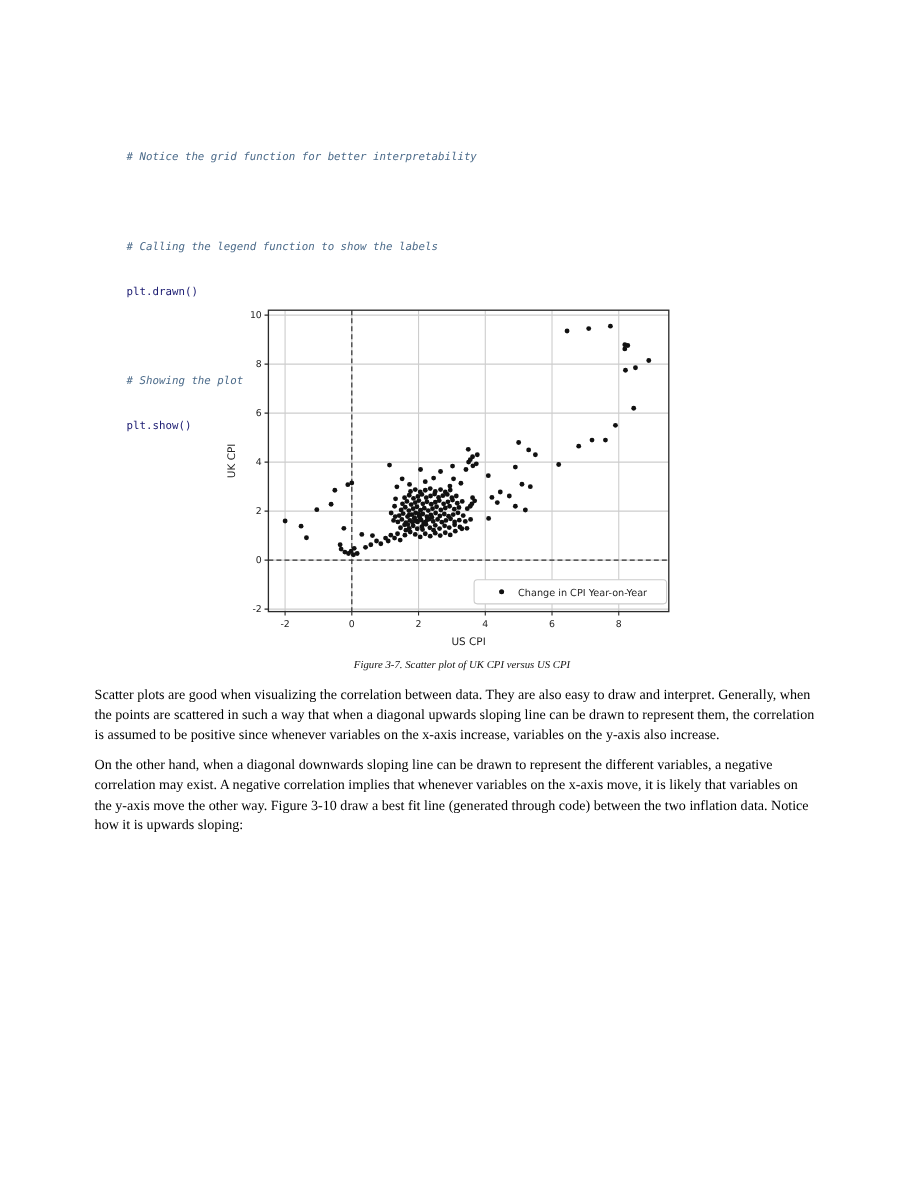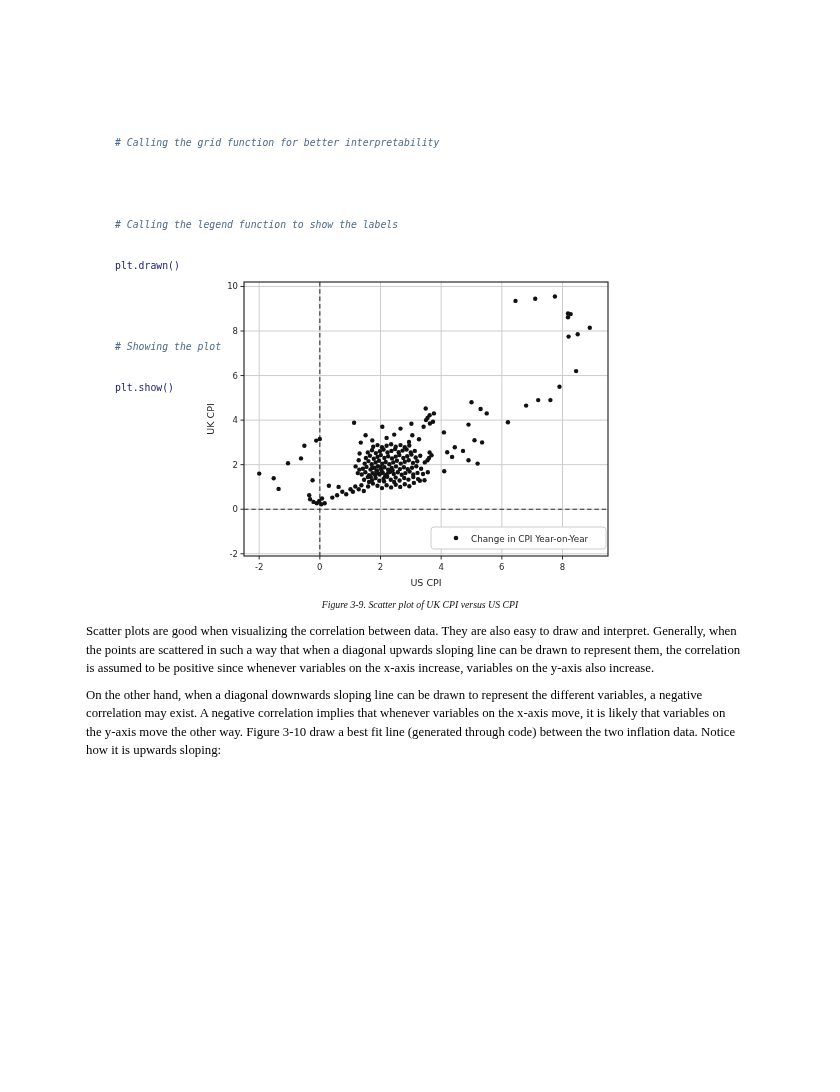--- a/index.html
+++ b/index.html
@@ -24,21 +24,21 @@
     position:absolute; left:86px; top:622px; width:655px;
     font-size:12.8px; line-height:1.45; color:#000000; text-align:left;
   }
   .body-text p { margin:0 0 8px 0; }
   svg text { font-family:"DejaVu Sans","Liberation Sans",sans-serif; fill:#262626; }
 </style>
 </head>
 <body>
 
 <div class="code-block">
-  <div class="code-line comment"># Calling the grid function for better interpretability</div>
+  <div class="code-line comment"># Notice the grid function for better interpretability</div>
   <div class="code-line blank"></div>
   <div class="code-line comment"># Calling the legend function to show the labels</div>
   <div class="code-line code">plt.drawn()</div>
   <div class="code-line blank"></div>
   <div class="code-line comment"># Showing the plot</div>
   <div class="code-line code">plt.show()</div>
 </div>
 
 <div class="figure-wrap">
   <svg id="chart-svg" width="420" height="320" viewBox="0 0 420 320">
@@ -299,18 +299,18 @@
       <line x1="42.5" y1="14.455284552845512" x2="46" y2="14.455284552845512" stroke="#2a2a2a" stroke-width="1"></line>
       <text x="40" y="17.455284552845512" text-anchor="end" font-size="8.5">10</text>
       <text x="228" y="314" text-anchor="middle" font-size="9.5">US CPI</text>
       <text x="16" y="147" text-anchor="middle" font-size="9.5" transform="rotate(-90 16 147)">UK CPI</text>
       <rect x="233" y="255" width="175" height="22" rx="3" fill="#ffffff" stroke="#cccccc" stroke-width="1"></rect>
       <circle cx="258" cy="266" r="2.3" fill="#111111"></circle>
       <text x="273" y="269.5" font-size="8.8">Change in CPI Year-on-Year</text>
     </svg>
 </div>
 
-<div class="caption">Figure 3-9. Scatter plot of UK CPI versus US CPI</div>
+<div class="caption">Figure 3-7. Scatter plot of UK CPI versus US CPI</div>
 
 <div class="body-text">
   <p>Scatter plots are good when visualizing the correlation between data. They are also easy to draw and interpret. Generally, when the points are scattered in such a way that when a diagonal upwards sloping line can be drawn to represent them, the correlation is assumed to be positive since whenever variables on the x-axis increase, variables on the y-axis also increase.</p>
   <p>On the other hand, when a diagonal downwards sloping line can be drawn to represent the different variables, a negative correlation may exist. A negative correlation implies that whenever variables on the x-axis move, it is likely that variables on the y-axis move the other way. Figure 3-10 draw a best fit line (generated through code) between the two inflation data. Notice how it is upwards sloping:</p>
 </div>
 
 </body></html>

